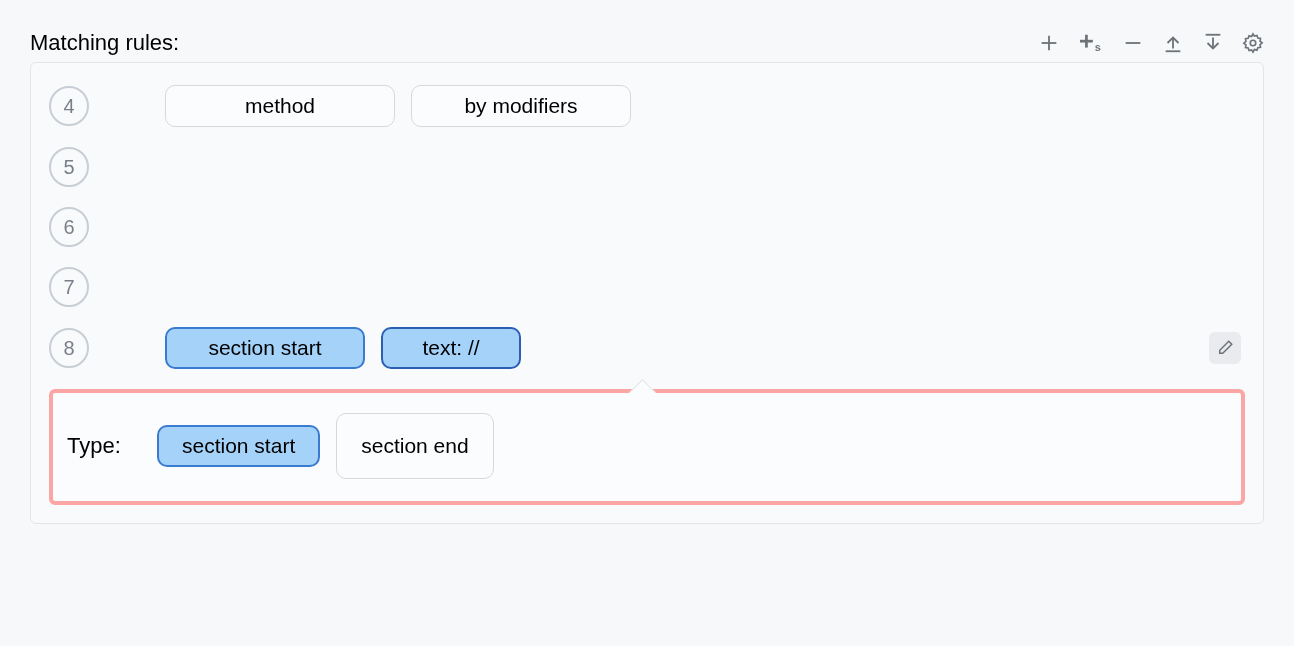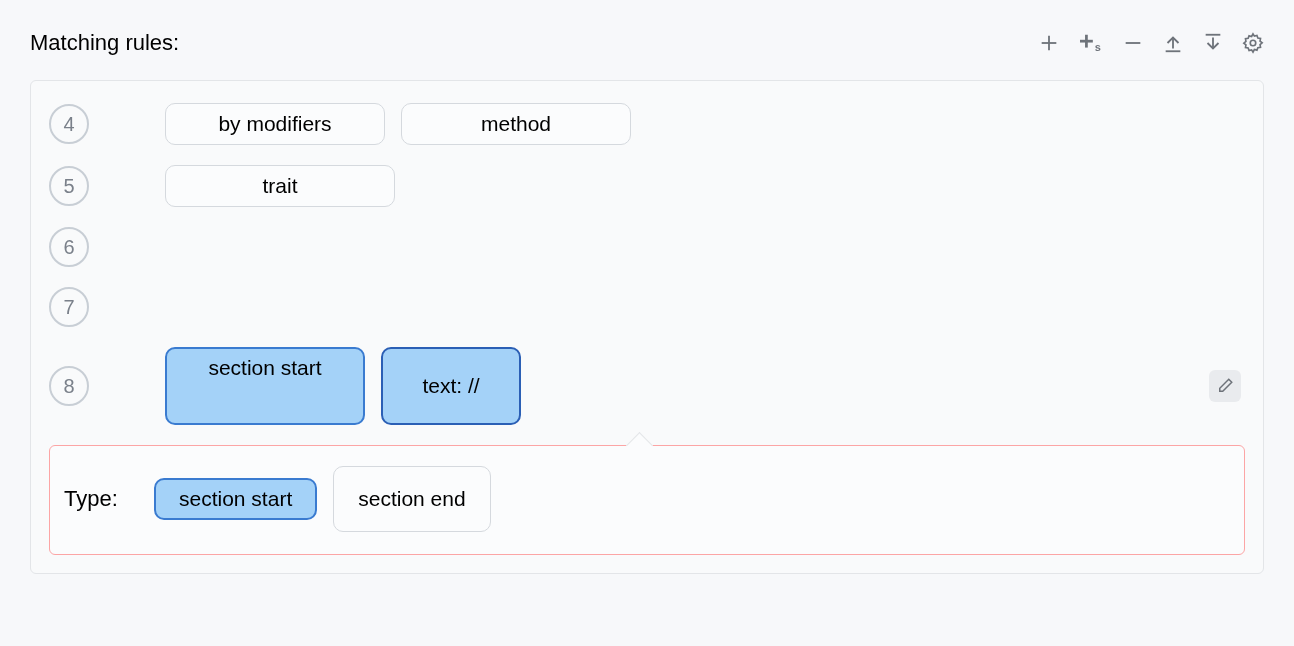--- a/index.html
+++ b/index.html
@@ -10,21 +10,21 @@
   color: #000;
   width: 1294px;
   height: 646px;
   padding: 30px;
   overflow: hidden;
 }
 .header-row {
   display: flex;
   justify-content: space-between;
   align-items: center;
-  margin-bottom: 24px;
+  margin-bottom: 6px;
 }
 .section-title {
   font-size: 22px;
   color: #000;
 }
 .toolbar {
   display: flex;
   gap: 18px;
   align-items: center;
 }
@@ -78,38 +78,38 @@
 }
 .pill.secondary { min-width: 220px; }
 .pill.selected {
   background: #a4d2f8;
   border: 2px solid #3a7bd0;
   padding: 7px 0;
 }
 .pill.selected-dark {
   background: #a4d2f8;
   border: 2px solid #2b5fb5;
-  padding: 25px 0;
+  padding: 7px 0;
   min-width: 140px;
 }
 .edit-icon-box {
   position: absolute;
   right: 4px;
   width: 32px;
   height: 32px;
   background: #e9ebee;
   border-radius: 6px;
   display: flex;
   align-items: center;
   justify-content: center;
   color: #6e737a;
   cursor: pointer;
 }
 .detail-panel {
-  border: 1px solid #fca5a5;
+  border: 4px solid #fca5a5;
   border-radius: 6px;
   margin-top: 10px;
   padding: 20px 14px 22px 14px;
   background: #fbfcfd;
   position: relative;
 }
 .detail-panel::before {
   content: '';
   position: absolute;
   top: -10px;
@@ -201,30 +201,27 @@
         </svg>
     </div>
   </div>
 </div>
 
 <div class="rules-panel">
 
   <div class="rule-row">
     <div class="rule-number">4</div>
     <div class="pill-group">
+      <div class="pill">method</div>
       <div class="pill secondary">by modifiers</div>
-      <div class="pill">method</div>
     </div>
   </div>
 
   <div class="rule-row">
     <div class="rule-number">5</div>
-    <div class="pill-group">
-      <div class="pill">trait</div>
-    </div>
   </div>
 
   <div class="rule-row">
     <div class="rule-number">6</div>
   </div>
 
   <div class="rule-row">
     <div class="rule-number">7</div>
   </div>
 

